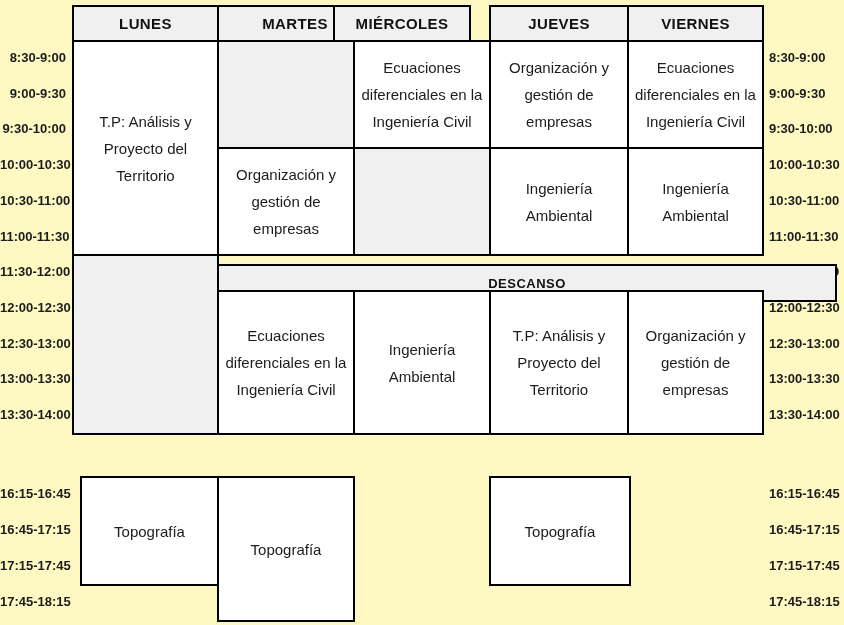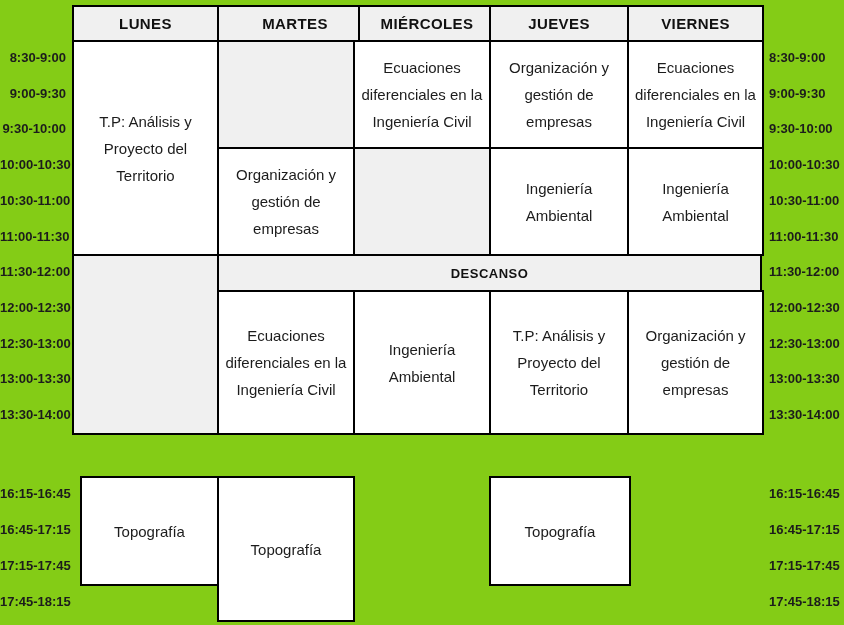--- a/index.html
+++ b/index.html
@@ -1,17 +1,17 @@
 <!DOCTYPE html>
 <html><head>
 <meta charset="utf-8">
 <style>
   html,body { margin:0; padding:0; background:#ffffff; }
   .stage {
-    position:relative; width:844px; height:625px; background:#84cc16;
+    position:relative; width:844px; height:625px; background:#fef9c3;
     font-family:"Liberation Sans","DejaVu Sans",sans-serif;
     color:#1c1c1c; overflow:hidden;
   }
   .cell {
     position:absolute; box-sizing:border-box;
     border:2px solid #000000; background:#ffffff;
     display:flex; align-items:center; justify-content:center;
     text-align:center; font-size:15px; line-height:27px; padding:0 2px;
   }
   .cell.free { background:#f0f0f0; }
@@ -30,21 +30,21 @@
   .tlabel.left  { left:0; width:66px; text-align:right; }
   .tlabel.right { left:769px; text-align:left; }
 </style>
 </head>
 <body>
 
 <div class="stage">
 
   <div class="cell head" style="left:72px;top:5px;width:147px;height:37px">LUNES</div>
   <div class="cell head" style="left:217px;top:5px;width:156px;height:37px">MARTES</div>
-  <div class="cell head" style="left:358px;top:5px;width:138px;height:37px">MIÉRCOLES</div>
+  <div class="cell head" style="left:333px;top:5px;width:138px;height:37px">MIÉRCOLES</div>
   <div class="cell head" style="left:627px;top:5px;width:137px;height:37px">VIERNES</div>
   <div class="cell head" style="left:489px;top:5px;width:140px;height:37px">JUEVES</div>
 
   <div class="tlabel left" style="top:49px">8:30-9:00</div>
   <div class="tlabel left" style="top:85px">9:00-9:30</div>
   <div class="tlabel left" style="top:120px">9:30-10:00</div>
   <div class="tlabel left" style="top:156px">10:00-10:30</div>
   <div class="tlabel left" style="top:192px">10:30-11:00</div>
   <div class="tlabel left" style="top:228px">11:00-11:30</div>
   <div class="tlabel left" style="top:263px">11:30-12:00</div>
@@ -80,21 +80,21 @@
   <div class="cell" style="left:353px;top:40px;width:138px;height:109px">Ecuaciones diferenciales en la Ingeniería Civil</div>
   <div class="cell" style="left:489px;top:40px;width:140px;height:109px">Organización y gestión de empresas</div>
   <div class="cell" style="left:489px;top:147px;width:140px;height:109px">Ingeniería Ambiental</div>
   <div class="cell" style="left:627px;top:40px;width:137px;height:109px">Ecuaciones diferenciales en la Ingeniería Civil</div>
   <div class="cell" style="left:627px;top:147px;width:137px;height:109px">Ingeniería Ambiental</div>
 
   <div class="cell free" style="left:72px;top:254px;width:147px;height:181px"></div>
   <div class="cell free" style="left:217px;top:40px;width:138px;height:109px"></div>
   <div class="cell free" style="left:353px;top:147px;width:138px;height:109px"></div>
 
-  <div class="cell break" style="left:217px;top:254px;width:545px;height:38px">DESCANSO</div>
+  <div class="cell break" style="left:217px;top:264px;width:620px;height:38px">DESCANSO</div>
 
   <div class="cell" style="left:217px;top:290px;width:138px;height:145px">Ecuaciones diferenciales en la Ingeniería Civil</div>
   <div class="cell" style="left:353px;top:290px;width:138px;height:145px">Ingeniería Ambiental</div>
   <div class="cell" style="left:489px;top:290px;width:140px;height:145px">T.P: Análisis y Proyecto del Territorio</div>
   <div class="cell" style="left:627px;top:290px;width:137px;height:145px">Organización y gestión de empresas</div>
 
   <div class="cell" style="left:80px;top:476px;width:139px;height:110px">Topografía</div>
   <div class="cell" style="left:217px;top:476px;width:138px;height:146px">Topografía</div>
   <div class="cell" style="left:489px;top:476px;width:142px;height:110px">Topografía</div>
 

